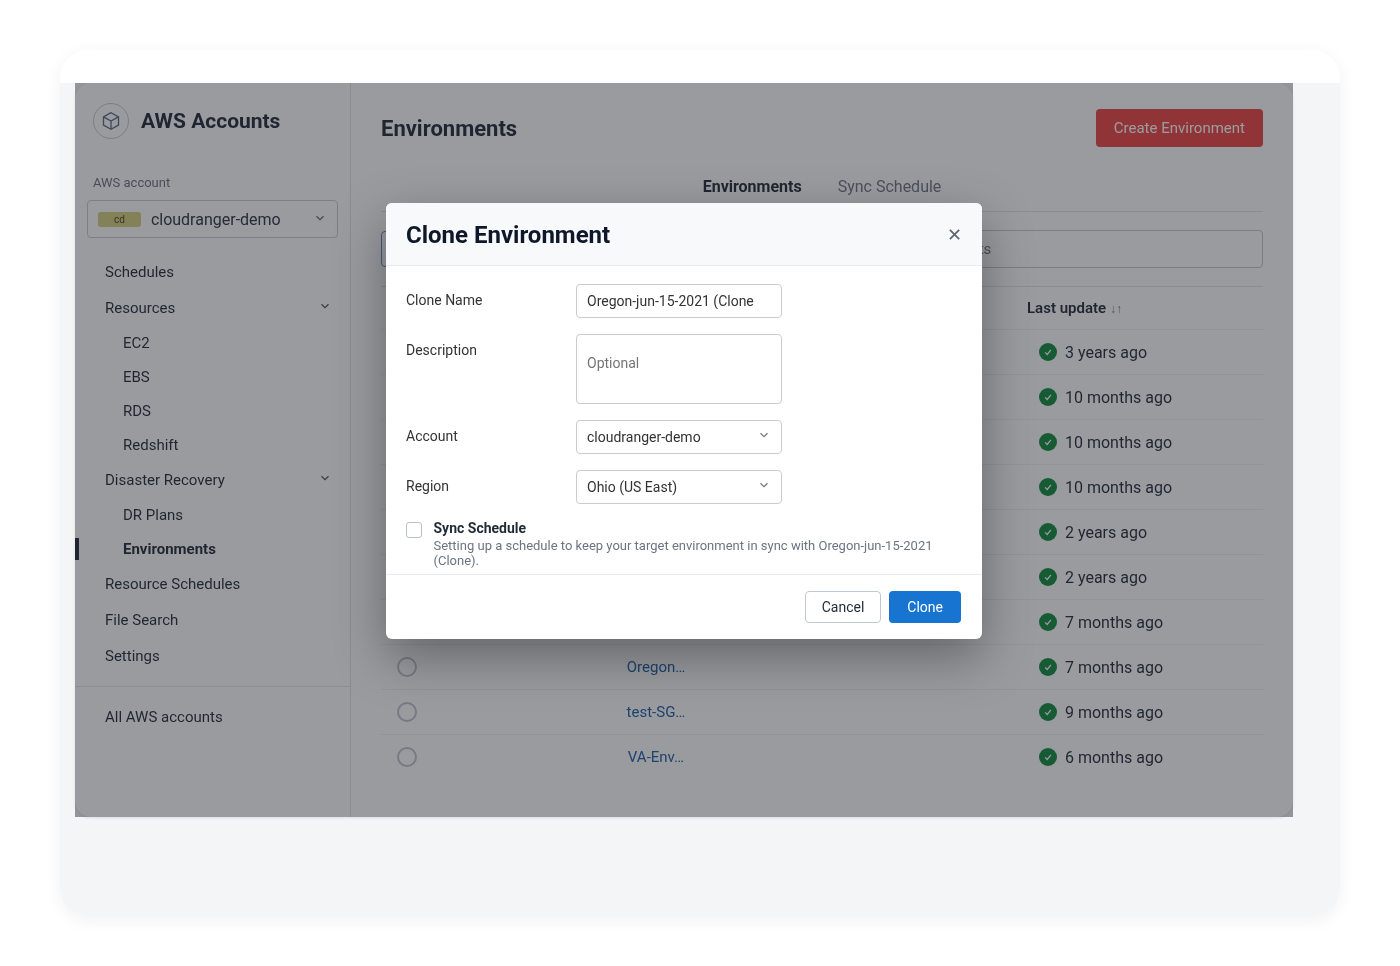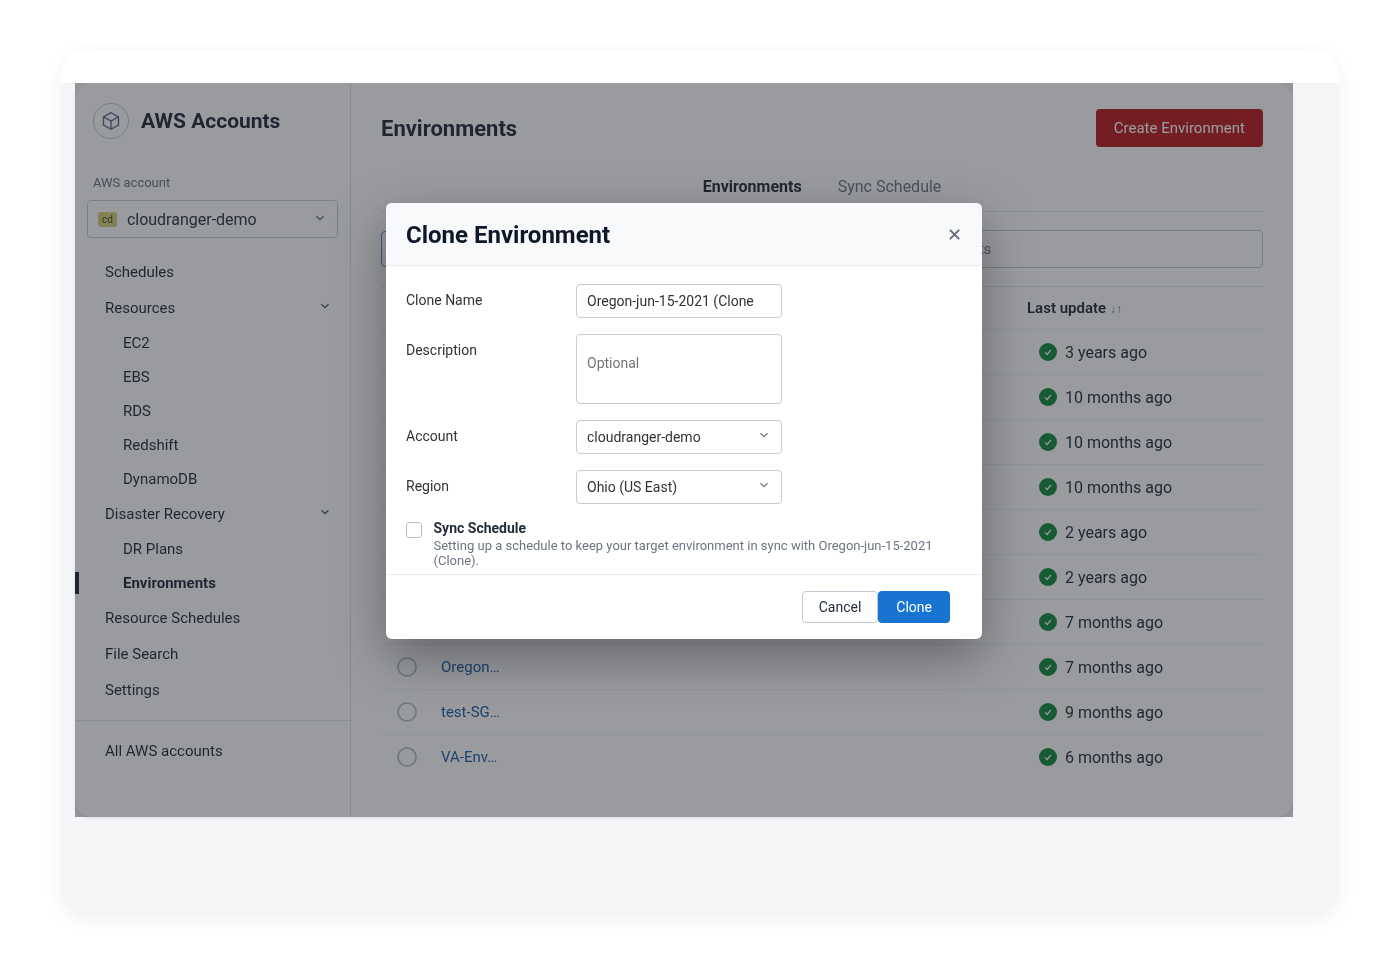--- a/index.html
+++ b/index.html
@@ -6,44 +6,44 @@
   body { background: #fff; width: 1400px; height: 966px; position: relative; display:flex; align-items:center; justify-content:center;}
   .viewport { width: 1280px; height: 866px; border-radius: 28px; overflow: hidden; position: relative; box-shadow: 0 4px 18px rgba(0,0,0,.06);}
   .app { width: 1280px; height: 866px; background: #f4f5f7; position: relative; }
   .app-inner { width:1218px; height:734px; background:#fff; position:relative; margin:33px 0 0 15px; border-radius:16px; box-shadow:0 1px 3px rgba(0,0,0,.1);}
   .sidebar { position: absolute; left: 0; top: 0; width: 276px; height: 100%; border-right: 1px solid #e1e4e8; }
   .sb-header { display:flex; align-items:center; gap:12px; padding:20px 18px 16px; }
   .sb-logo { width:36px; height:36px; border:1px solid #c4c9d2; border-radius:50%; display:flex; align-items:center; justify-content:center; color:#5a6a88;}
   .sb-title { font-size:21px; font-weight:700; color:#1f2a37; }
   .sb-label { font-size:13px; color:#6b7280; padding: 20px 18px 6px; }
   .sb-dropdown { margin: 4px 12px 10px; border:1px solid #c7cdd7; border-radius:4px; height:38px; display:flex; align-items:center; padding:0 10px; gap:10px; color:#2b3342; cursor:pointer;}
-  .sb-dropdown .tag { background:#d5d07c; color:#4a4a1f; font-size:10px; padding:2px 4px; border-radius:3px;}
+  .sb-dropdown .tag { background:#d5d07c; color:#4a4a1f; font-size:10px; padding:2px 16px; border-radius:3px;}
   .sb-dropdown .chev { margin-left:auto; color:#5b6575;}
   .sb-nav { padding-top:6px;}
   .sb-item { padding:9px 18px 9px 30px; font-size:15px; color:#1f2a37; cursor:pointer; display:flex; align-items:center; justify-content:space-between;}
   .sb-sub  { padding:8px 18px 8px 48px; font-size:15px; color:#1f2a37; cursor:pointer;}
   .sb-sub.active { font-weight:700; position:relative;}
   .sb-sub.active::before { content:''; position:absolute; left:0; top:6px; bottom:6px; width:4px; background:#1f2a37;}
   .sb-divider { border-top:1px solid #e6e8ed; margin-top:12px; padding-top:12px;}
   .main { position:absolute; left:276px; right:0; top:0; bottom:0; padding: 0 30px; }
   .page-head { display:flex; align-items:center; justify-content:space-between; padding:26px 0 10px;}
   .page-title { font-size:22px; font-weight:700; color:#1f2a37;}
-  .btn-primary { background:#b91c1c; color:#fff; border:none; padding:10px 18px; border-radius:4px; font-size:15px; cursor:pointer;}
+  .btn-primary { background:#ef4444; color:#fff; border:none; padding:10px 18px; border-radius:4px; font-size:15px; cursor:pointer;}
   .tabs { display:flex; justify-content:center; border-bottom:1px solid #e1e4e8; margin-top:8px;}
   .tab { padding:12px 18px; font-size:16px; color:#6f7787; cursor:pointer; border-bottom:3px solid transparent;}
   .tab.active { color:#1f2a37; font-weight:700; border-bottom-color:#8b8d94;}
   .toolbar { display:flex; align-items:center; padding:18px 0; gap:14px;}
   .btn-outline { border:1px solid #5e86c4; color:#1b5fa6; background:#fff; padding:8px 18px; border-radius:4px; font-size:15px; cursor:pointer;}
   .btn-iconbox { width:36px; height:36px; border:1px solid #c2c8d3; border-radius:4px; display:flex; align-items:center; justify-content:center; color:#3a67b5; cursor:pointer;}
   .search { margin-left:auto; border:1px solid #c2c8d3; border-radius:4px; height:38px; width:450px; display:flex; align-items:center; padding:0 12px; gap:8px; color:#8a919f;}
   .search input { border:none; outline:none; width:100%; font-size:15px; color:#333;}
   .table-wrap { border-top:1px solid #e1e4e8;}
   .t-head { display:flex; padding:12px 16px; font-size:15px; color:#1f2a37; font-weight:600;}
   .col-sel { width:44px;}
-  .col-name { width:430px;}
+  .col-name { width:430px;text-align:center;}
   .col-update { margin-left:auto; width:220px;}
   .sorticon { font-size:12px; color:#75808f; margin-left:4px;}
   .t-row { display:flex; align-items:center; padding:12px 16px; border-top:1px solid #edf0f4;}
   .radio { width:20px; height:20px; border:2px solid #bcc3cf; border-radius:50%;}
   .radio.on { border-color:#0e5ea6; background: radial-gradient(circle,#0e5ea6 0 5px, #fff 6px);}
   .link { color:#1b5fa6; font-size:15px;}
   .update { display:flex; align-items:center; gap:8px; color:#1f2a37;padding-left:12px;}
   .check { width:18px; height:18px; background:#0f8a3c; border-radius:50%; display:flex; align-items:center; justify-content:center;}
   .check svg { stroke:#fff;}
   .overlay { position:absolute; inset:0; background:rgba(30,34,42,.45);}
@@ -54,21 +54,21 @@
   .m-body { padding:18px 20px 6px;}
   .form-row { display:flex; align-items:flex-start; margin-bottom:16px;}
   .form-label { width:170px; font-size:14px; color:#333; padding-top:8px;}
   .form-input, .form-select { flex:1; max-width:206px; height:34px; border:1px solid #caccd5; border-radius:4px; padding:0 10px; font-size:14px; color:#333;}
   .form-ta { flex:1; max-width:206px; height:70px; border:1px solid #caccd5; border-radius:4px; padding:20px 10px; font-size:14px; color:#777; resize:none;}
   .form-select { display:flex; align-items:center; justify-content:space-between; cursor:pointer; color:#333;}
   .check-row { display:flex; gap:12px; align-items:flex-start; margin-top:4px;}
   .checkbox { width:16px; height:16px; border:1px solid #b9bfcc; border-radius:3px; margin-top:2px;}
   .check-text .t1 { font-weight:700; font-size:14px; color:#1f2a37;}
   .check-text .t2 { color:#6c7482; font-size:13px; margin-top:2px;}
-  .m-foot { border-top:1px solid #e8ebef; padding:16px 32px; display:flex; justify-content:flex-end; gap:0;}
+  .m-foot { border-top:1px solid #e8ebef; padding:16px 21px; display:flex; justify-content:flex-end; gap:8px;}
   .btn-cancel { border:1px solid #c2c8d3; color:#1f2a37; background:#fff; padding:7px 16px; border-radius:4px; font-size:14px; cursor:pointer;}
   .btn-confirm { border:none; color:#fff; background:#1774d1; padding:7px 18px; border-radius:4px; font-size:14px; cursor:pointer;}
 </style>
 </head>
 <body>
 
 <div class="viewport">
 <div class="app">
   <div class="app-inner">
 
@@ -101,21 +101,20 @@
       <div class="sb-item">
         <span>Resources</span>
         <span><svg width="14" height="14" viewBox="0 0 24 24" fill="none" stroke="#475265" stroke-width="2">
                   <polyline points="6 9 12 15 18 9"></polyline>
                 </svg></span>
       </div>
       <div class="sb-sub">EC2</div>
       <div class="sb-sub">EBS</div>
       <div class="sb-sub">RDS</div>
       <div class="sb-sub">Redshift</div>
-      <div class="sb-sub">DynamoDB</div>
       <div class="sb-item">
         <span>Disaster Recovery</span>
         <span><svg width="14" height="14" viewBox="0 0 24 24" fill="none" stroke="#475265" stroke-width="2">
                   <polyline points="6 9 12 15 18 9"></polyline>
                 </svg></span>
       </div>
       <div class="sb-sub">DR Plans</div>
       <div class="sb-sub active">Environments</div>
       <div class="sb-item">
               <span>Resource Schedules</span>

